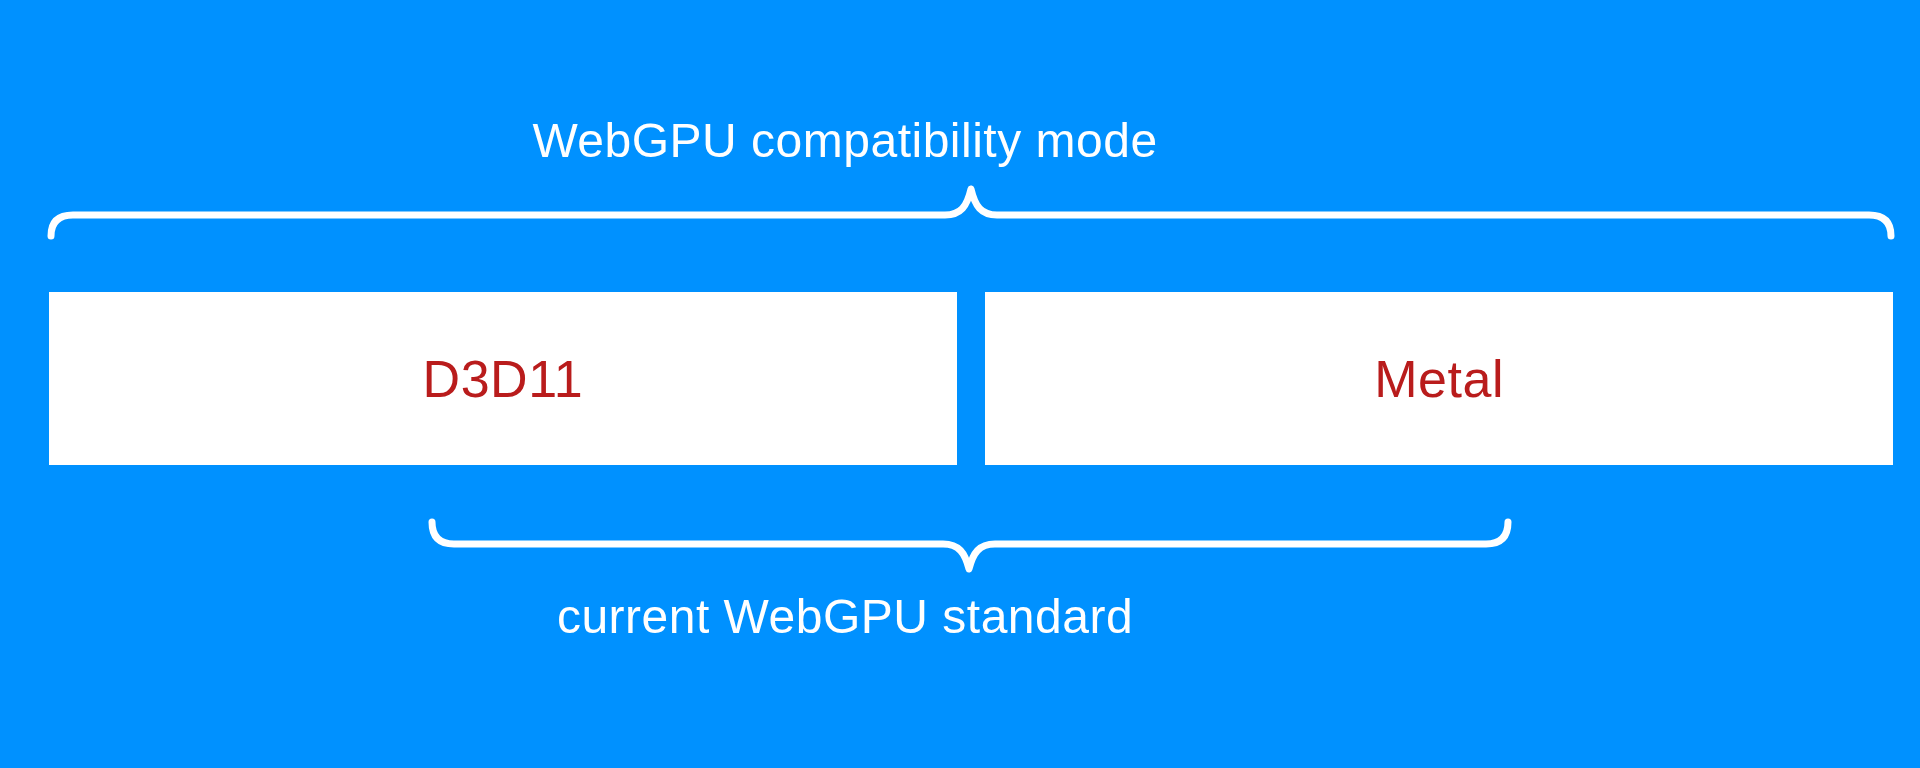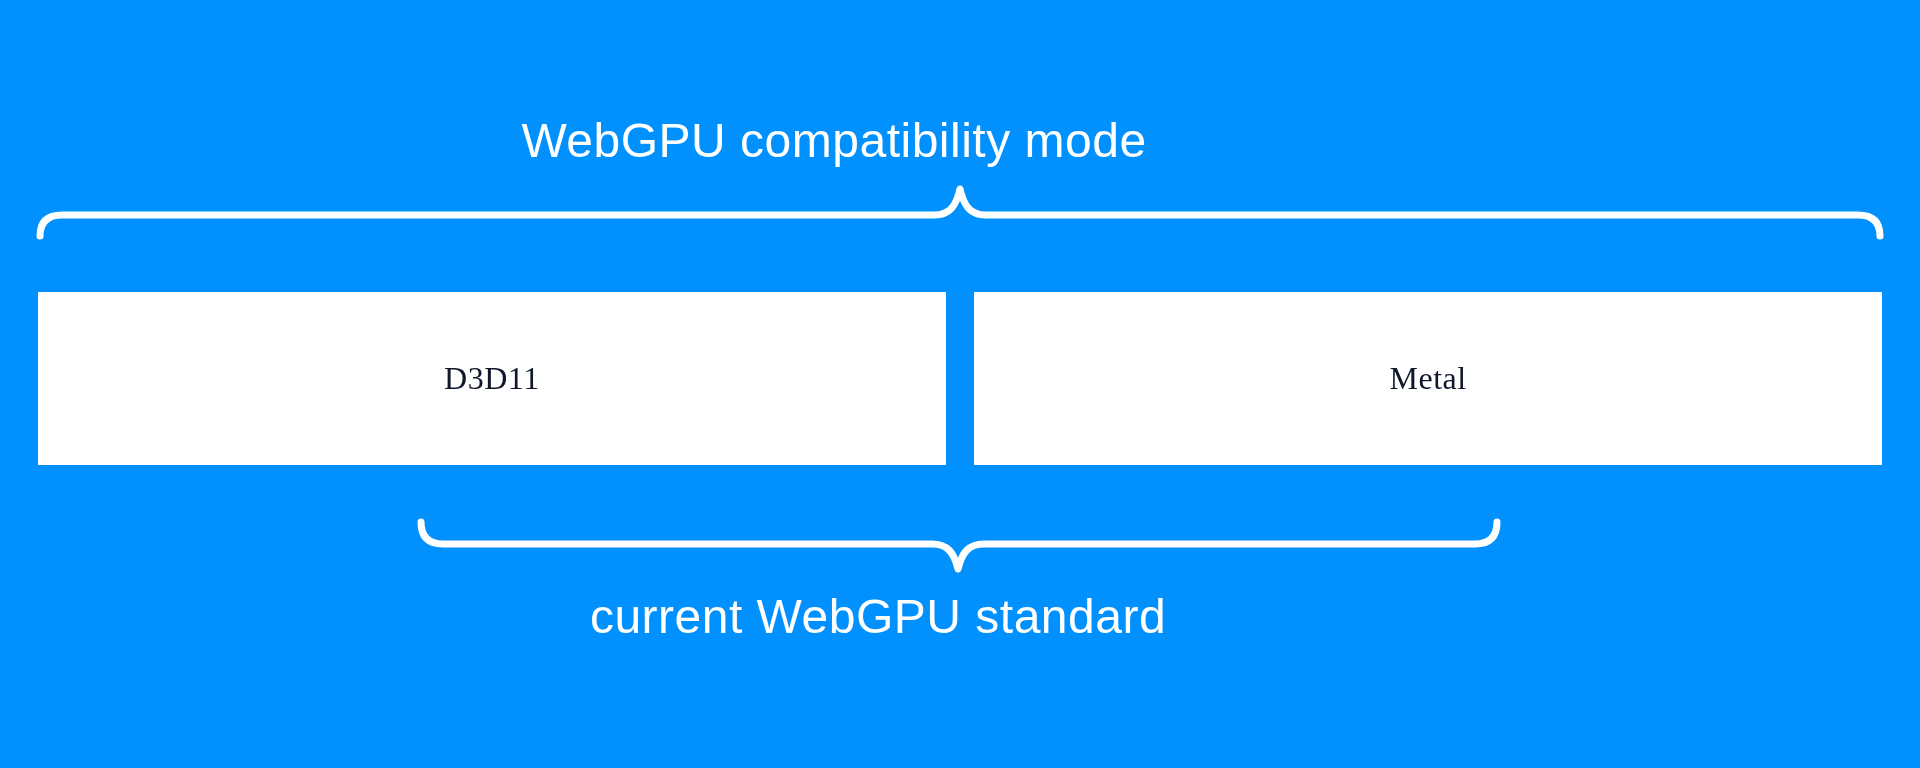--- a/index.html
+++ b/index.html
@@ -6,38 +6,38 @@
   body {
     width: 1920px;
     height: 768px;
     background: #0091ff;
     font-family: "Liberation Sans", sans-serif;
     position: relative;
     overflow: hidden;
   }
   .stage {
     position: absolute;
-    left: 0; top: 0;
+    left: 11px; top: 0;
     width: 1668px;
     height: 768px;
   }
   .bracket-label {
     position: absolute;
     left: 0;
     width: 100%;
     text-align: center;
     color: #ffffff;
     font-size: 48px;
     font-weight: 400;
     letter-spacing: 0.5px;
     line-height: 1;
     white-space: nowrap;
   }
   .bracket-label.top { top: 117px; }
-  .bracket-label.bottom { top: 593px; margin-left: 44px; }
+  .bracket-label.bottom { top: 593px; }
   .braces-svg {
     position: absolute;
     left: 0; top: 0;
     width: 1920px;
     height: 768px;
     display: block;
   }
   .braces-svg path {
     fill: none;
     stroke: #ffffff;
@@ -55,25 +55,24 @@
     gap: 28.5px;
   }
   .api-box {
     flex: 1 1 0;
     background: #ffffff;
     display: flex;
     align-items: center;
     justify-content: center;
   }
   .api-box span {
-    font-size: 32px;
-    color: #0f172a;
+    font-size: 52px;
+    color: #b91c1c;
     letter-spacing: 0.5px;
     white-space: nowrap;
-    font-family: Liberation Serif, serif;
   }
 </style>
 </head>
 <body>
 
 <div class="stage">
 
   <div class="bracket-label top">WebGPU compatibility mode</div>
 
   <svg class="braces-svg" width="1920" height="768" viewBox="0 0 1920 768" xmlns="http://www.w3.org/2000/svg">

